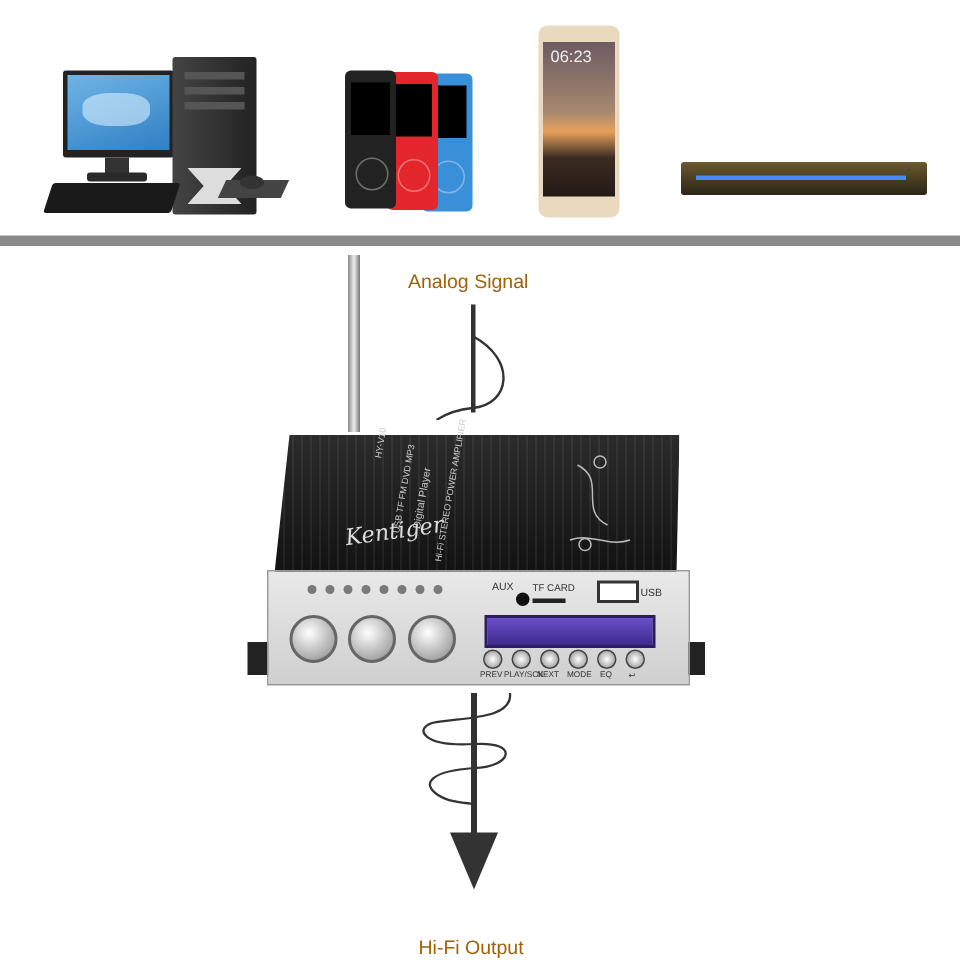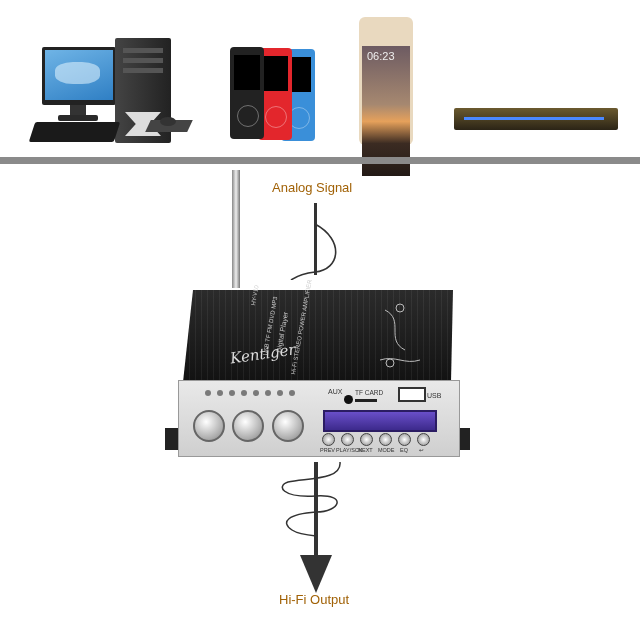--- a/index.html
+++ b/index.html
@@ -18,21 +18,21 @@
   .tower .grille{position:absolute;left:10px;top:74px;width:36px;height:24px;background:#ddd;clip-path:polygon(0 0,100% 0,70% 50%,100% 100%,0 100%,30% 50%);}
   .keyboard{left:32px;top:122px;width:85px;height:20px;background:#1a1a1a;transform:skewX(-18deg);border-radius:2px;}
   .pad{left:148px;top:120px;width:42px;height:12px;background:#444;transform:skewX(-25deg);}
   .mouse{left:160px;top:117px;width:16px;height:9px;background:#333;border-radius:50%;}
   
   .mp3{width:34px;height:92px;border-radius:4px;}
   .mp3 .s{position:absolute;left:4px;top:8px;width:26px;height:35px;background:#000;}
   .mp3 .w{position:absolute;left:7px;top:58px;width:20px;height:20px;border-radius:50%;border:1px solid rgba(255,255,255,.35);}
   
   .phone{left:359px;top:17px;width:54px;height:128px;background:#e9d9bf;border-radius:6px;}
-  .phone .s{position:absolute;left:3px;top:29px;width:48px;height:130px;background:linear-gradient(180deg,#6d5b62 0%,#a68870 45%,#e6a15b 58%,#3b2b22 75%,#231a16 100%);}
+  .phone .s{position:absolute;left:3px;top:11px;width:48px;height:103px;background:linear-gradient(180deg,#6d5b62 0%,#a68870 45%,#e6a15b 58%,#3b2b22 75%,#231a16 100%);}
   .phone .t{position:absolute;left:5px;top:4px;font-size:11px;color:#eee;}
   
   .dvd{left:454px;top:108px;width:164px;height:22px;background:linear-gradient(180deg,#6b5a2f,#2b2416);border-radius:2px;}
   .dvd .b{position:absolute;left:10px;top:9px;width:140px;height:3px;background:#4a88ff;}
   
   .vline{background:#333;}
   
   .antenna{left:232px;top:170px;width:8px;height:118px;background:linear-gradient(90deg,#888,#eee,#777);}
   
   .amp-top{left:183px;top:290px;width:270px;height:92px;background:linear-gradient(180deg,#2b2b2b,#121212);clip-path:polygon(10px 0,100% 0,calc(100% - 2px) 100%,0 100%);}
@@ -157,13 +157,13 @@
 <div class="abs fp-text" style="left:358px;top:447px;">NEXT</div>
 <div class="abs fp-text" style="left:378px;top:447px;">MODE</div>
 <div class="abs fp-text" style="left:400px;top:447px;">EQ</div>
 <div class="abs fp-text" style="left:419px;top:447px;">↩</div>
 
 <div class="abs vline" style="left:314px;top:462px;width:4px;height:100px;"></div>
 <svg class="abs" style="left:278px;top:460px;" width="70" height="90">
   <path d="M62 2 C64 20,30 18,10 22 C-2 26,4 38,38 36 C70 34,62 52,38 52 C10 54,2 62,14 70 C20 74,28 75,38 76" stroke="#333" stroke-width="1.5" fill="none"></path>
 </svg>
 <div class="abs arrowhead"></div>
-<div class="abs label" style="left:279px;top:592px;">Hi-Fi Output</div>
+<div class="abs label" style="left:279px;top:624px;">Hi-Fi Output</div>
 
 </body></html>

